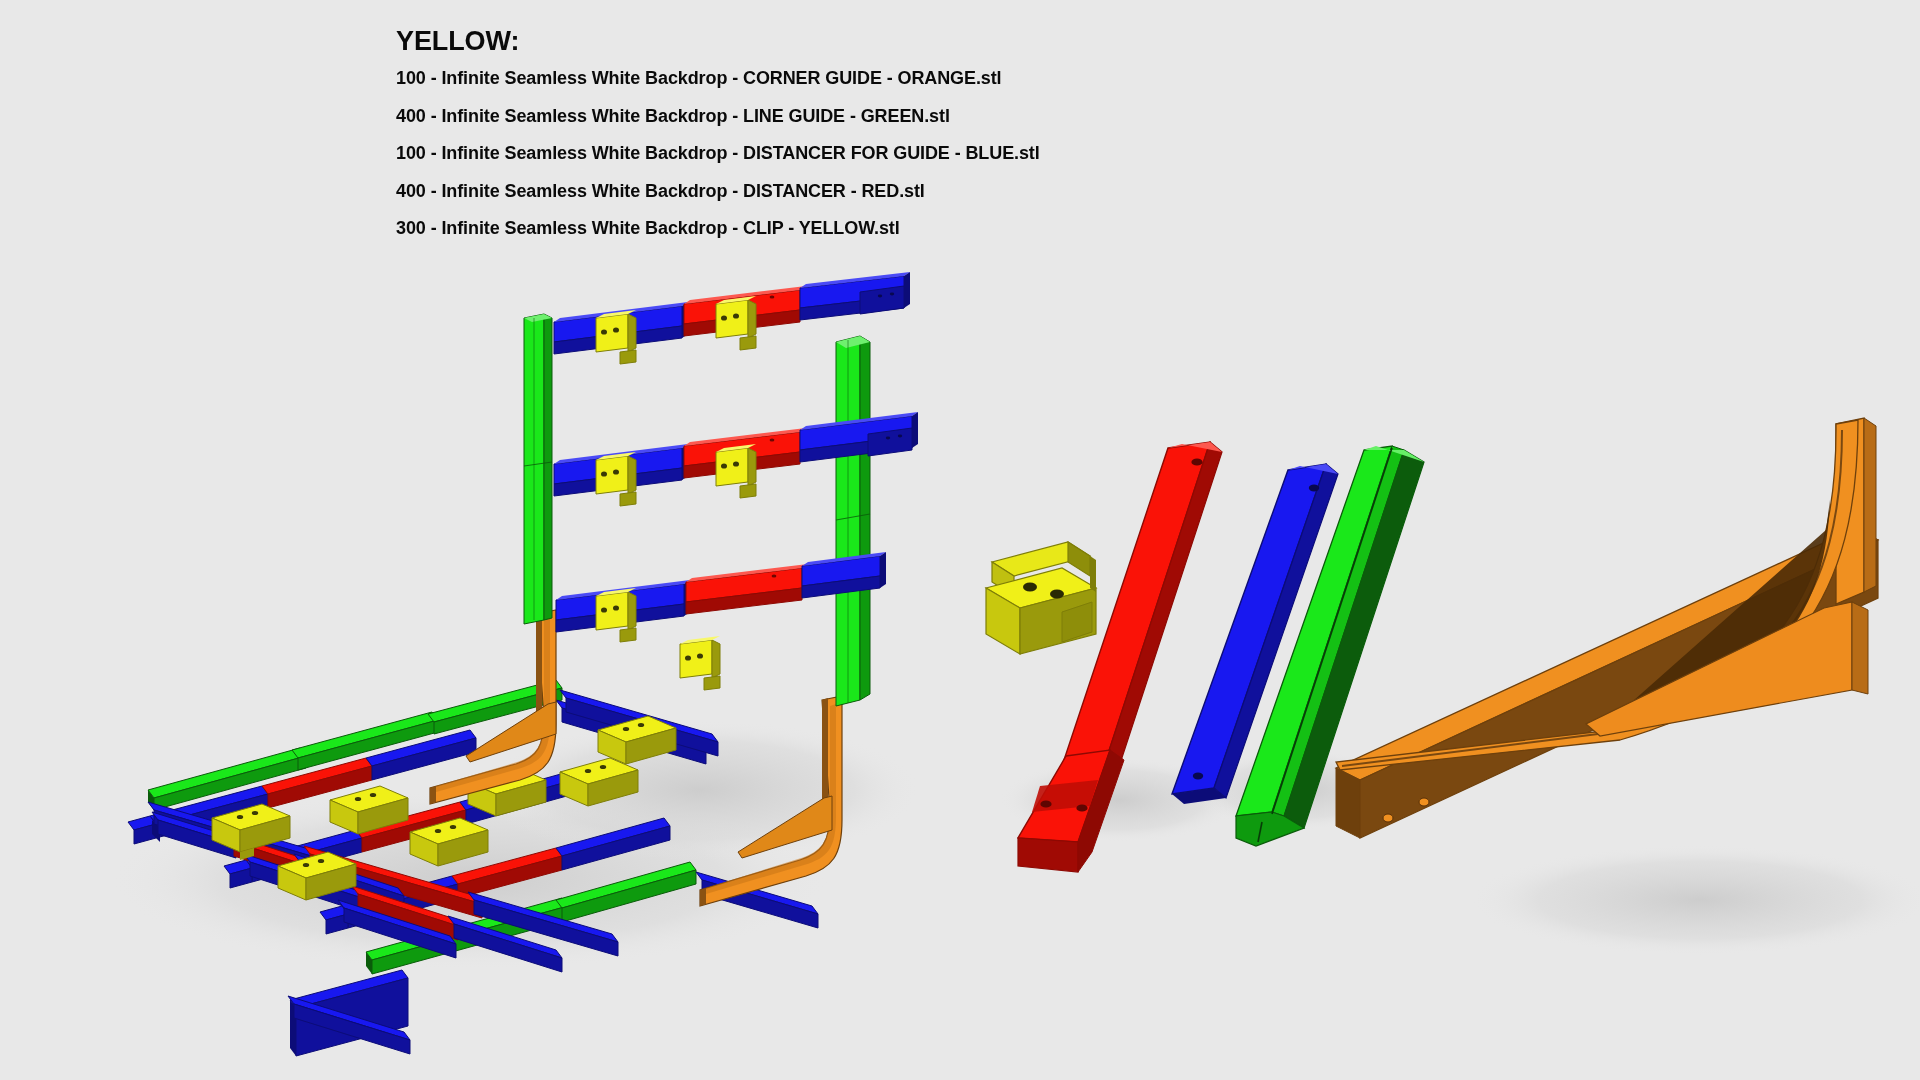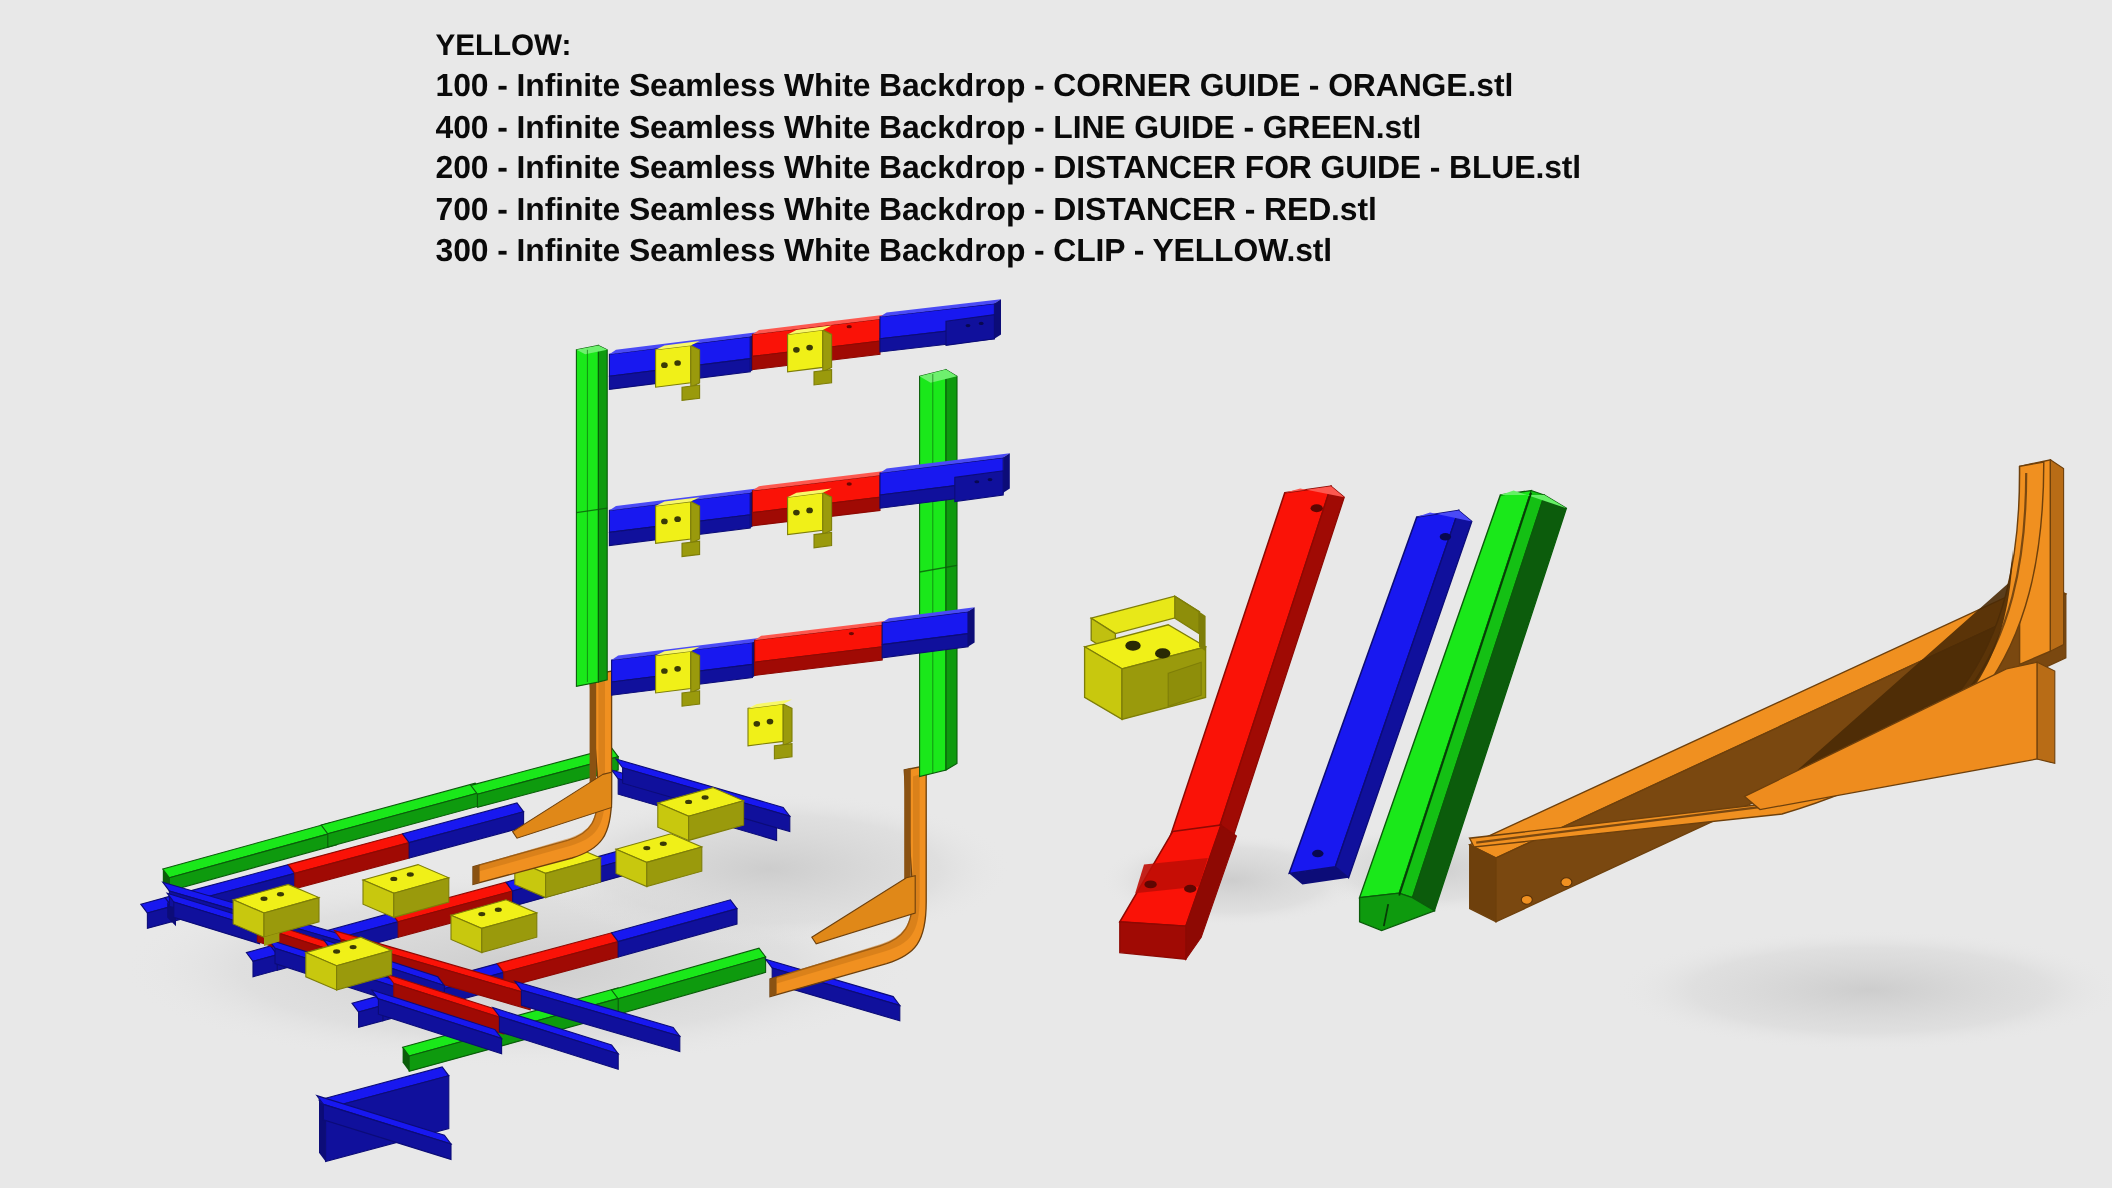--- a/index.html
+++ b/index.html
@@ -23,43 +23,43 @@
   .parts-list {
     position: absolute;
     left: 396px;
     top: 22px;
     width: 1200px;
     z-index: 5;
   }
   .parts-list .pl-line {
     font-family: "Liberation Sans", sans-serif;
     font-weight: bold;
-    font-size: 29px;
+    font-size: 18px;
     line-height: 37.5px;
     color: #0a0a0a;
     white-space: nowrap;
     letter-spacing: -0.1px;
   }
   .parts-list .pl-head {
     font-size: 27px;
     line-height: 38px;
   }
   svg { display: block; }
 </style>
 </head>
 <body style="background: rgb(232, 232, 232);">
 
 <div id="stage">
 
   <div class="parts-list">
     <div class="pl-line pl-head">YELLOW:</div>
     <div class="pl-line">100 - Infinite Seamless White Backdrop - CORNER GUIDE - ORANGE.stl</div>
     <div class="pl-line">400 - Infinite Seamless White Backdrop - LINE GUIDE - GREEN.stl</div>
-    <div class="pl-line">200 - Infinite Seamless White Backdrop - DISTANCER FOR GUIDE - BLUE.stl</div>
-    <div class="pl-line">700 - Infinite Seamless White Backdrop - DISTANCER - RED.stl</div>
+    <div class="pl-line">100 - Infinite Seamless White Backdrop - DISTANCER FOR GUIDE - BLUE.stl</div>
+    <div class="pl-line">400 - Infinite Seamless White Backdrop - DISTANCER - RED.stl</div>
     <div class="pl-line">300 - Infinite Seamless White Backdrop - CLIP - YELLOW.stl</div>
   </div>
 
   <svg width="1920" height="1080" viewBox="0 0 1920 1080" style="position:absolute;left:0;top:0;">
     <defs>
 
       <radialGradient id="shadGrad" cx="50%" cy="50%" r="50%">
         <stop offset="0%" stop-color="#c8c8c8" stop-opacity="0.85"></stop>
         <stop offset="70%" stop-color="#d4d4d4" stop-opacity="0.45"></stop>
         <stop offset="100%" stop-color="#e8e8e8" stop-opacity="0"></stop>

